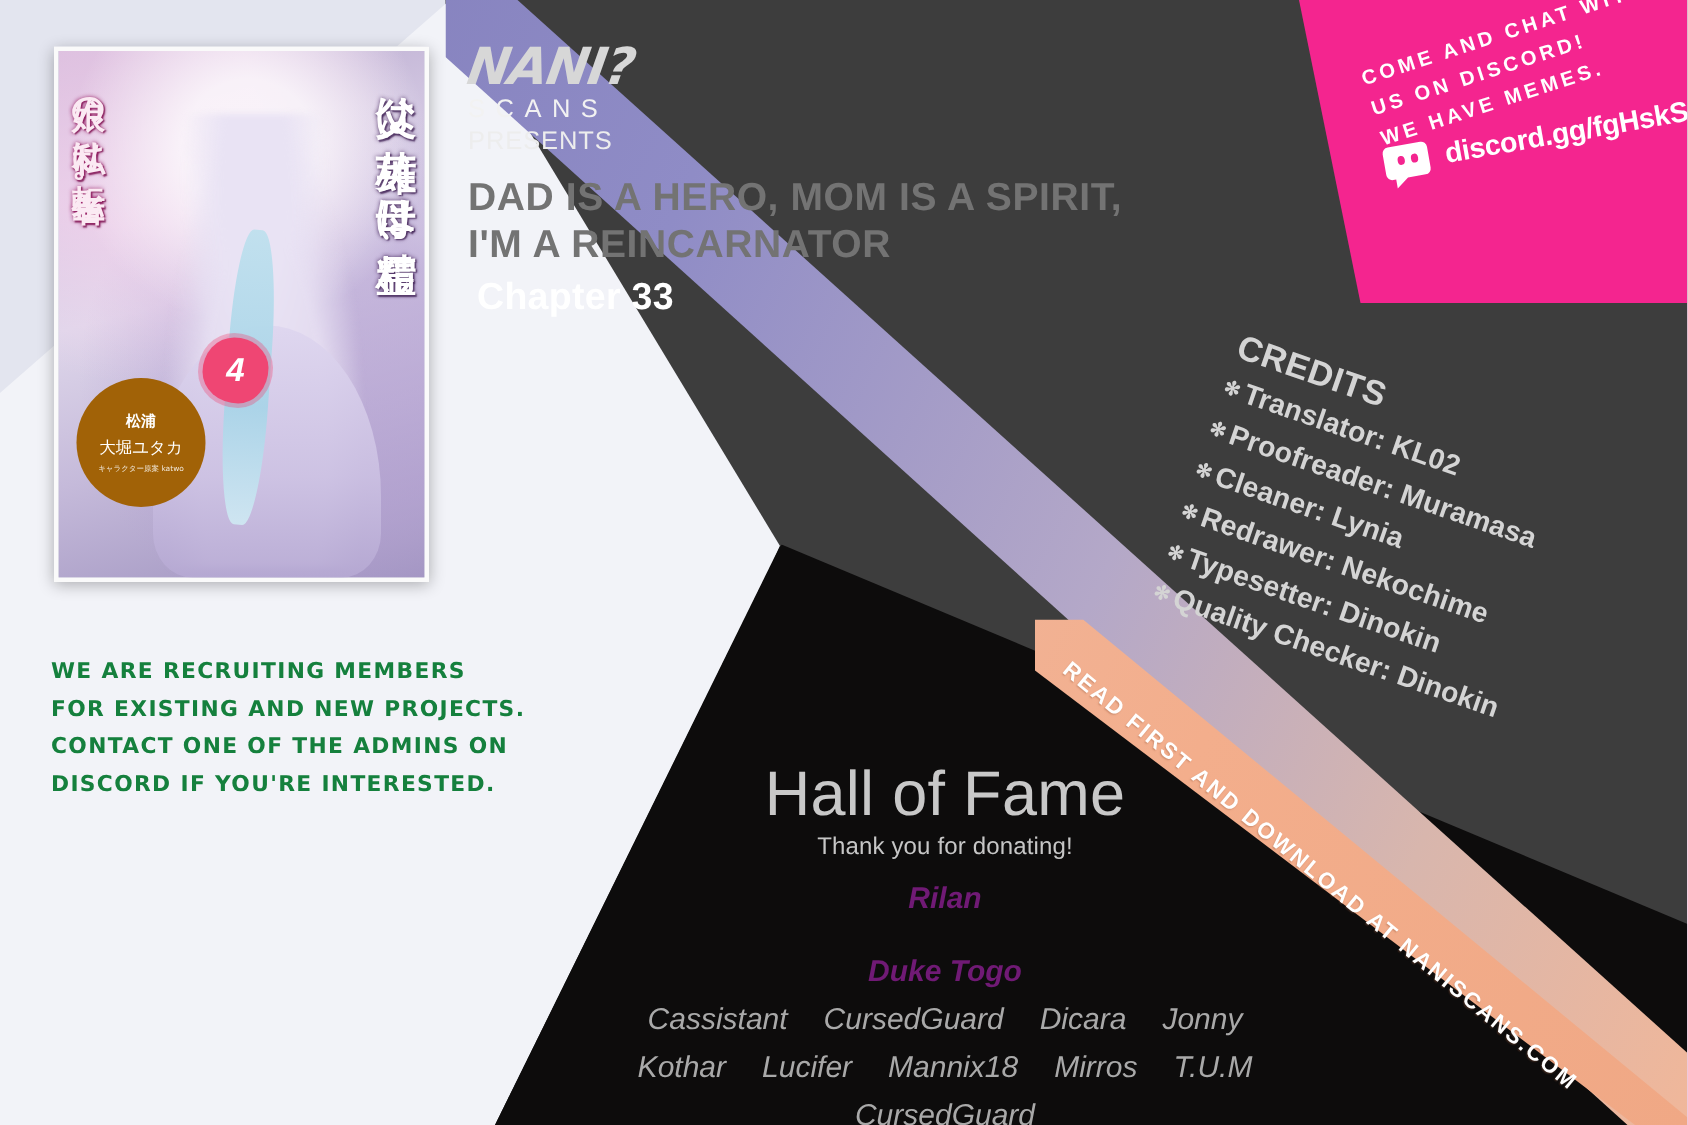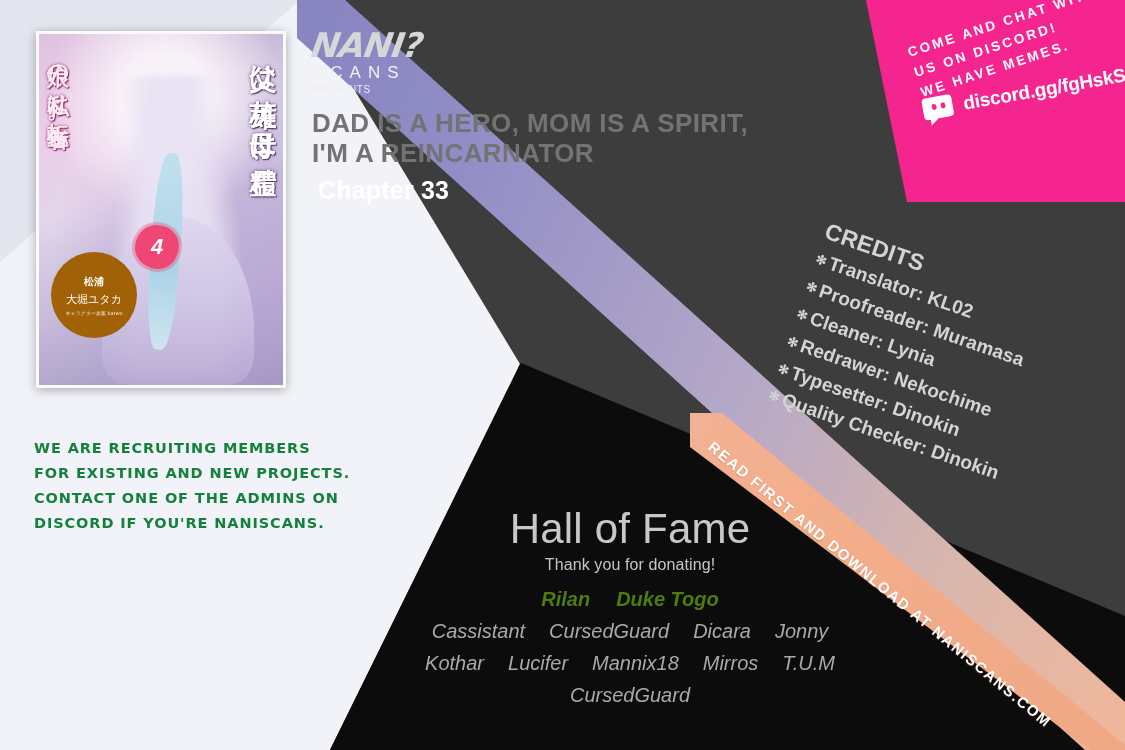--- a/index.html
+++ b/index.html
@@ -154,21 +154,21 @@
     color:#d7d7d7;letter-spacing:-1px;
     line-height:1;
     transform:skewX(-9deg);
     font-family:"DejaVu Sans","Liberation Sans",sans-serif;
   }
   #logo-scans{
     margin-top:2px;
     font-size:17px;font-weight:400;color:#f2f2f2;letter-spacing:7px;line-height:1.1;
   }
   #logo-presents{
-    font-size:10px;font-weight:400;color:#ededed;letter-spacing:.6px;margin-top:1px;line-height:1.2;
+    font-size:17px;font-weight:400;color:#ededed;letter-spacing:.6px;margin-top:1px;line-height:1.2;
   }
   #series-title{
     margin-top:12px;
     font-size:26px;font-weight:700;color:#737373;
     letter-spacing:.4px;line-height:1.18;
   }
   #chapter{
     margin-top:7px;margin-left:6px;
     font-size:25px;font-weight:700;color:#ffffff;letter-spacing:.2px;
   }
@@ -227,22 +227,22 @@
   #recruit div{white-space:nowrap;}
 
   
   #hof{
     position:absolute;left:390px;top:482px;width:480px;
     text-align:center;color:#b9b9b9;
   }
   #hof-title{font-size:42px;font-weight:400;color:#c8c8c8;letter-spacing:.2px;line-height:1.1;margin-top:24px;}
   #hof-sub{font-size:16px;font-weight:400;color:#c6c6c6;margin-top:4px;letter-spacing:.1px;}
   #hof-top{
-    margin-top:14px;font-size:20px;font-weight:700;font-style:italic;color:#4d7c0f;
-    display:flex;justify-content:center;gap:26px;
+    margin-top:14px;font-size:20px;font-weight:700;font-style:italic;color:#701a75;
+    display:flex;justify-content:center;gap:26px;flex-direction:column;
   }
   .hof-row{
     margin-top:9px;font-size:20px;font-style:italic;color:#a9a9a9;
     display:flex;justify-content:center;gap:24px;flex-wrap:nowrap;
   }
   .hof-name{white-space:nowrap;}
 </style>
 </head>
 <body>
 
@@ -324,21 +324,21 @@
       <span class="credit-star">✻</span><span>Quality Checker: Dinokin</span>
     </div>
   </div>
 
   <div id="ribbon-text">READ FIRST AND DOWNLOAD AT NANISCANS.COM</div>
 
   <div id="recruit">
     <div>WE ARE RECRUITING MEMBERS</div>
     <div>FOR EXISTING AND NEW PROJECTS.</div>
     <div>CONTACT ONE OF THE ADMINS ON</div>
-    <div>DISCORD IF YOU'RE NANISCANS.</div>
+    <div>DISCORD IF YOU'RE INTERESTED.</div>
   </div>
 
   <div id="hof">
     <div id="hof-title">Hall of Fame</div>
     <div id="hof-sub">Thank you for donating!</div>
     <div id="hof-top">
       <span class="hof-name">Rilan</span>
       <span class="hof-name">Duke Togo</span>
     </div>
     <div class="hof-row">

